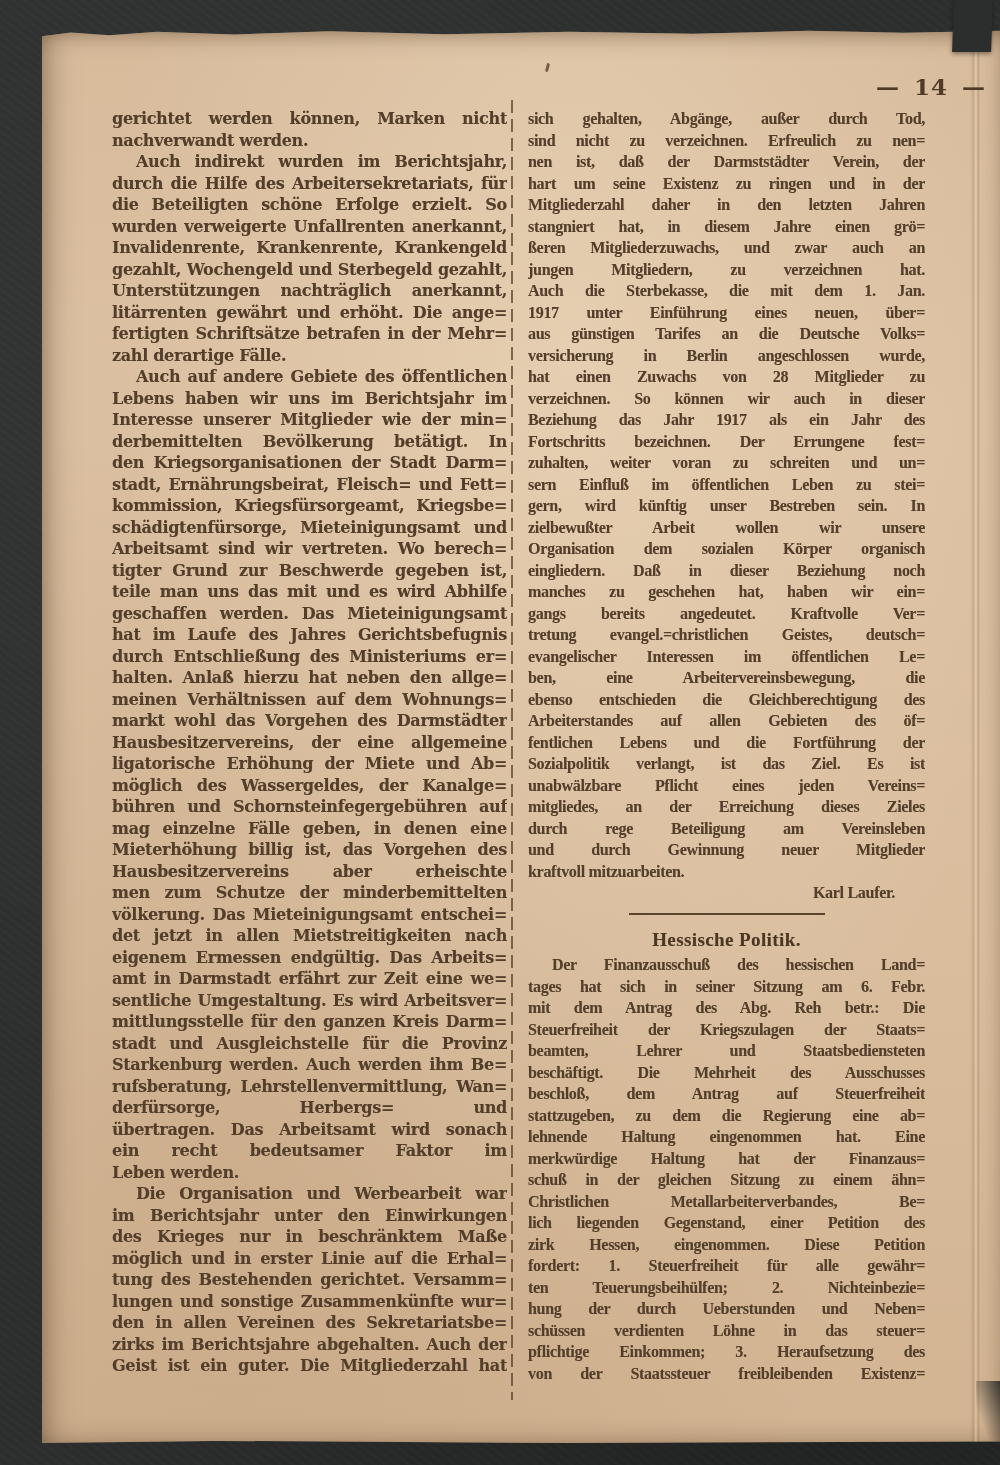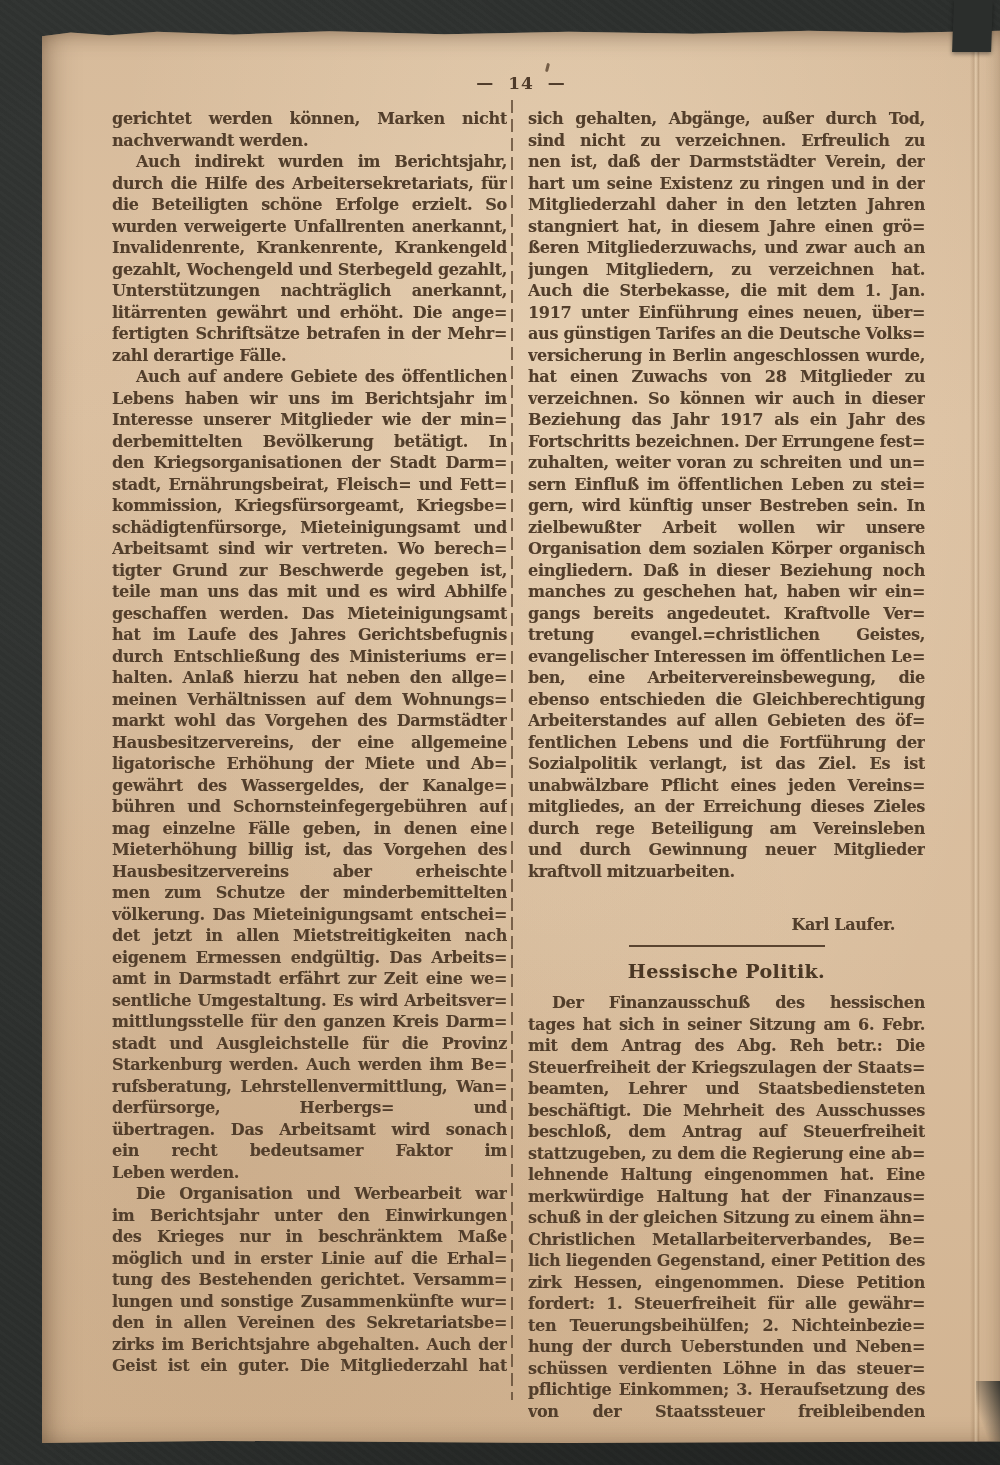--- a/index.html
+++ b/index.html
@@ -31,47 +31,47 @@
   .corner-shadow{
     position:absolute;right:0;bottom:0;width:24px;height:62px;
     background:linear-gradient(250deg, rgba(35,38,36,.85), transparent 72%);
   }
   .cover-notch{
     position:absolute;left:953px;top:0;width:39px;height:52px;
     background:#2b2e2c;transform:skewX(-2deg);
     box-shadow:0 2px 4px rgba(0,0,0,.4);
   }
   .page-header{
-    position:absolute;left:42px;top:73px;width:958px;text-align:center;
-    font-size:17px;font-weight:700;color:#4f3b2a;letter-spacing:1px;
+    position:absolute;left:42px;top:73px;width:958px;text-align:right;
+    font-size:23px;font-weight:700;color:#4f3b2a;letter-spacing:1px;
   }
   .page-header .dash{margin:0 14px;}
   .ink-speck{
     position:absolute;left:546px;top:63px;width:3px;height:9px;
     background:#5a432e;transform:rotate(14deg);border-radius:2px;opacity:.8;
   }
   .col{position:absolute;top:108px;color:#523e2b;}
   .col-left{left:112px;width:395px;}
-  .col-right{left:528px;width:397px;}
+  .col-right{left:528px;width:397px;font-family:Liberation Serif, serif;}
   .divider{
     position:absolute;left:511px;top:100px;width:2px;height:1300px;
     background:repeating-linear-gradient(180deg, rgba(88,66,45,.75) 0 13px, rgba(88,66,45,0) 13px 19px);
   }
   .line{
     height:21.5px;line-height:21.5px;font-size:16px;font-weight:700;
     letter-spacing:-0.3px;
     text-align:justify;text-align-last:justify;
     overflow:hidden;white-space:nowrap0;
     text-shadow:0.2px 0.2px 0 rgba(82,62,43,.35);
   }
   .line.ind{padding-left:24px;}
   .line.pend{text-align:center;text-align-last:left;}
-  .line.sig{text-align:right;text-align-last:right;padding-right:30px;margin-top:32px;}
+  .line.sig{text-align:right;text-align-last:right;padding-right:30px;}
   .line.head{
-    height:29px;line-height:29px;margin-bottom:6px;
+    height:29px;line-height:29px;margin-bottom:0;
     text-align:center;text-align-last:center;
     font-size:19px;letter-spacing:.4px;color:#4a3724;
   }
   .line.rule{
     background:linear-gradient(#5a4430,#5a4430) center / 196px 2px no-repeat;
   }
 </style>
 </head>
 <body>
 
@@ -114,21 +114,21 @@
     <div class="line ">tigter Grund zur Beschwerde gegeben ist,</div>
     <div class="line ">teile man uns das mit und es wird Abhilfe</div>
     <div class="line ">geschaffen werden. Das Mieteinigungsamt</div>
     <div class="line ">hat im Laufe des Jahres Gerichtsbefugnis</div>
     <div class="line ">durch Entschließung des Ministeriums er=</div>
     <div class="line ">halten. Anlaß hierzu hat neben den allge=</div>
     <div class="line ">meinen Verhältnissen auf dem Wohnungs=</div>
     <div class="line ">markt wohl das Vorgehen des Darmstädter</div>
     <div class="line ">Hausbesitzervereins, der eine allgemeine ob=</div>
     <div class="line ">ligatorische Erhöhung der Miete und Ab=</div>
-    <div class="line ">gewährt des Wassergeldes, der Kanalge=</div>
+    <div class="line ">möglich des Wassergeldes, der Kanalge=</div>
     <div class="line ">bühren und Schornsteinfegergebühren auf</div>
     <div class="line ">mag einzelne Fälle geben, in denen eine</div>
     <div class="line ">Mieterhöhung billig ist, das Vorgehen des</div>
     <div class="line ">Hausbesitzervereins aber erheischte Maßnah=</div>
     <div class="line ">men zum Schutze der minderbemittelten Be=</div>
     <div class="line ">völkerung. Das Mieteinigungsamt entschei=</div>
     <div class="line ">det jetzt in allen Mietstreitigkeiten nach</div>
     <div class="line ">eigenem Ermessen endgültig. Das Arbeits=</div>
     <div class="line ">amt in Darmstadt erfährt zur Zeit eine we=</div>
     <div class="line ">sentliche Umgestaltung. Es wird Arbeitsver=</div>

